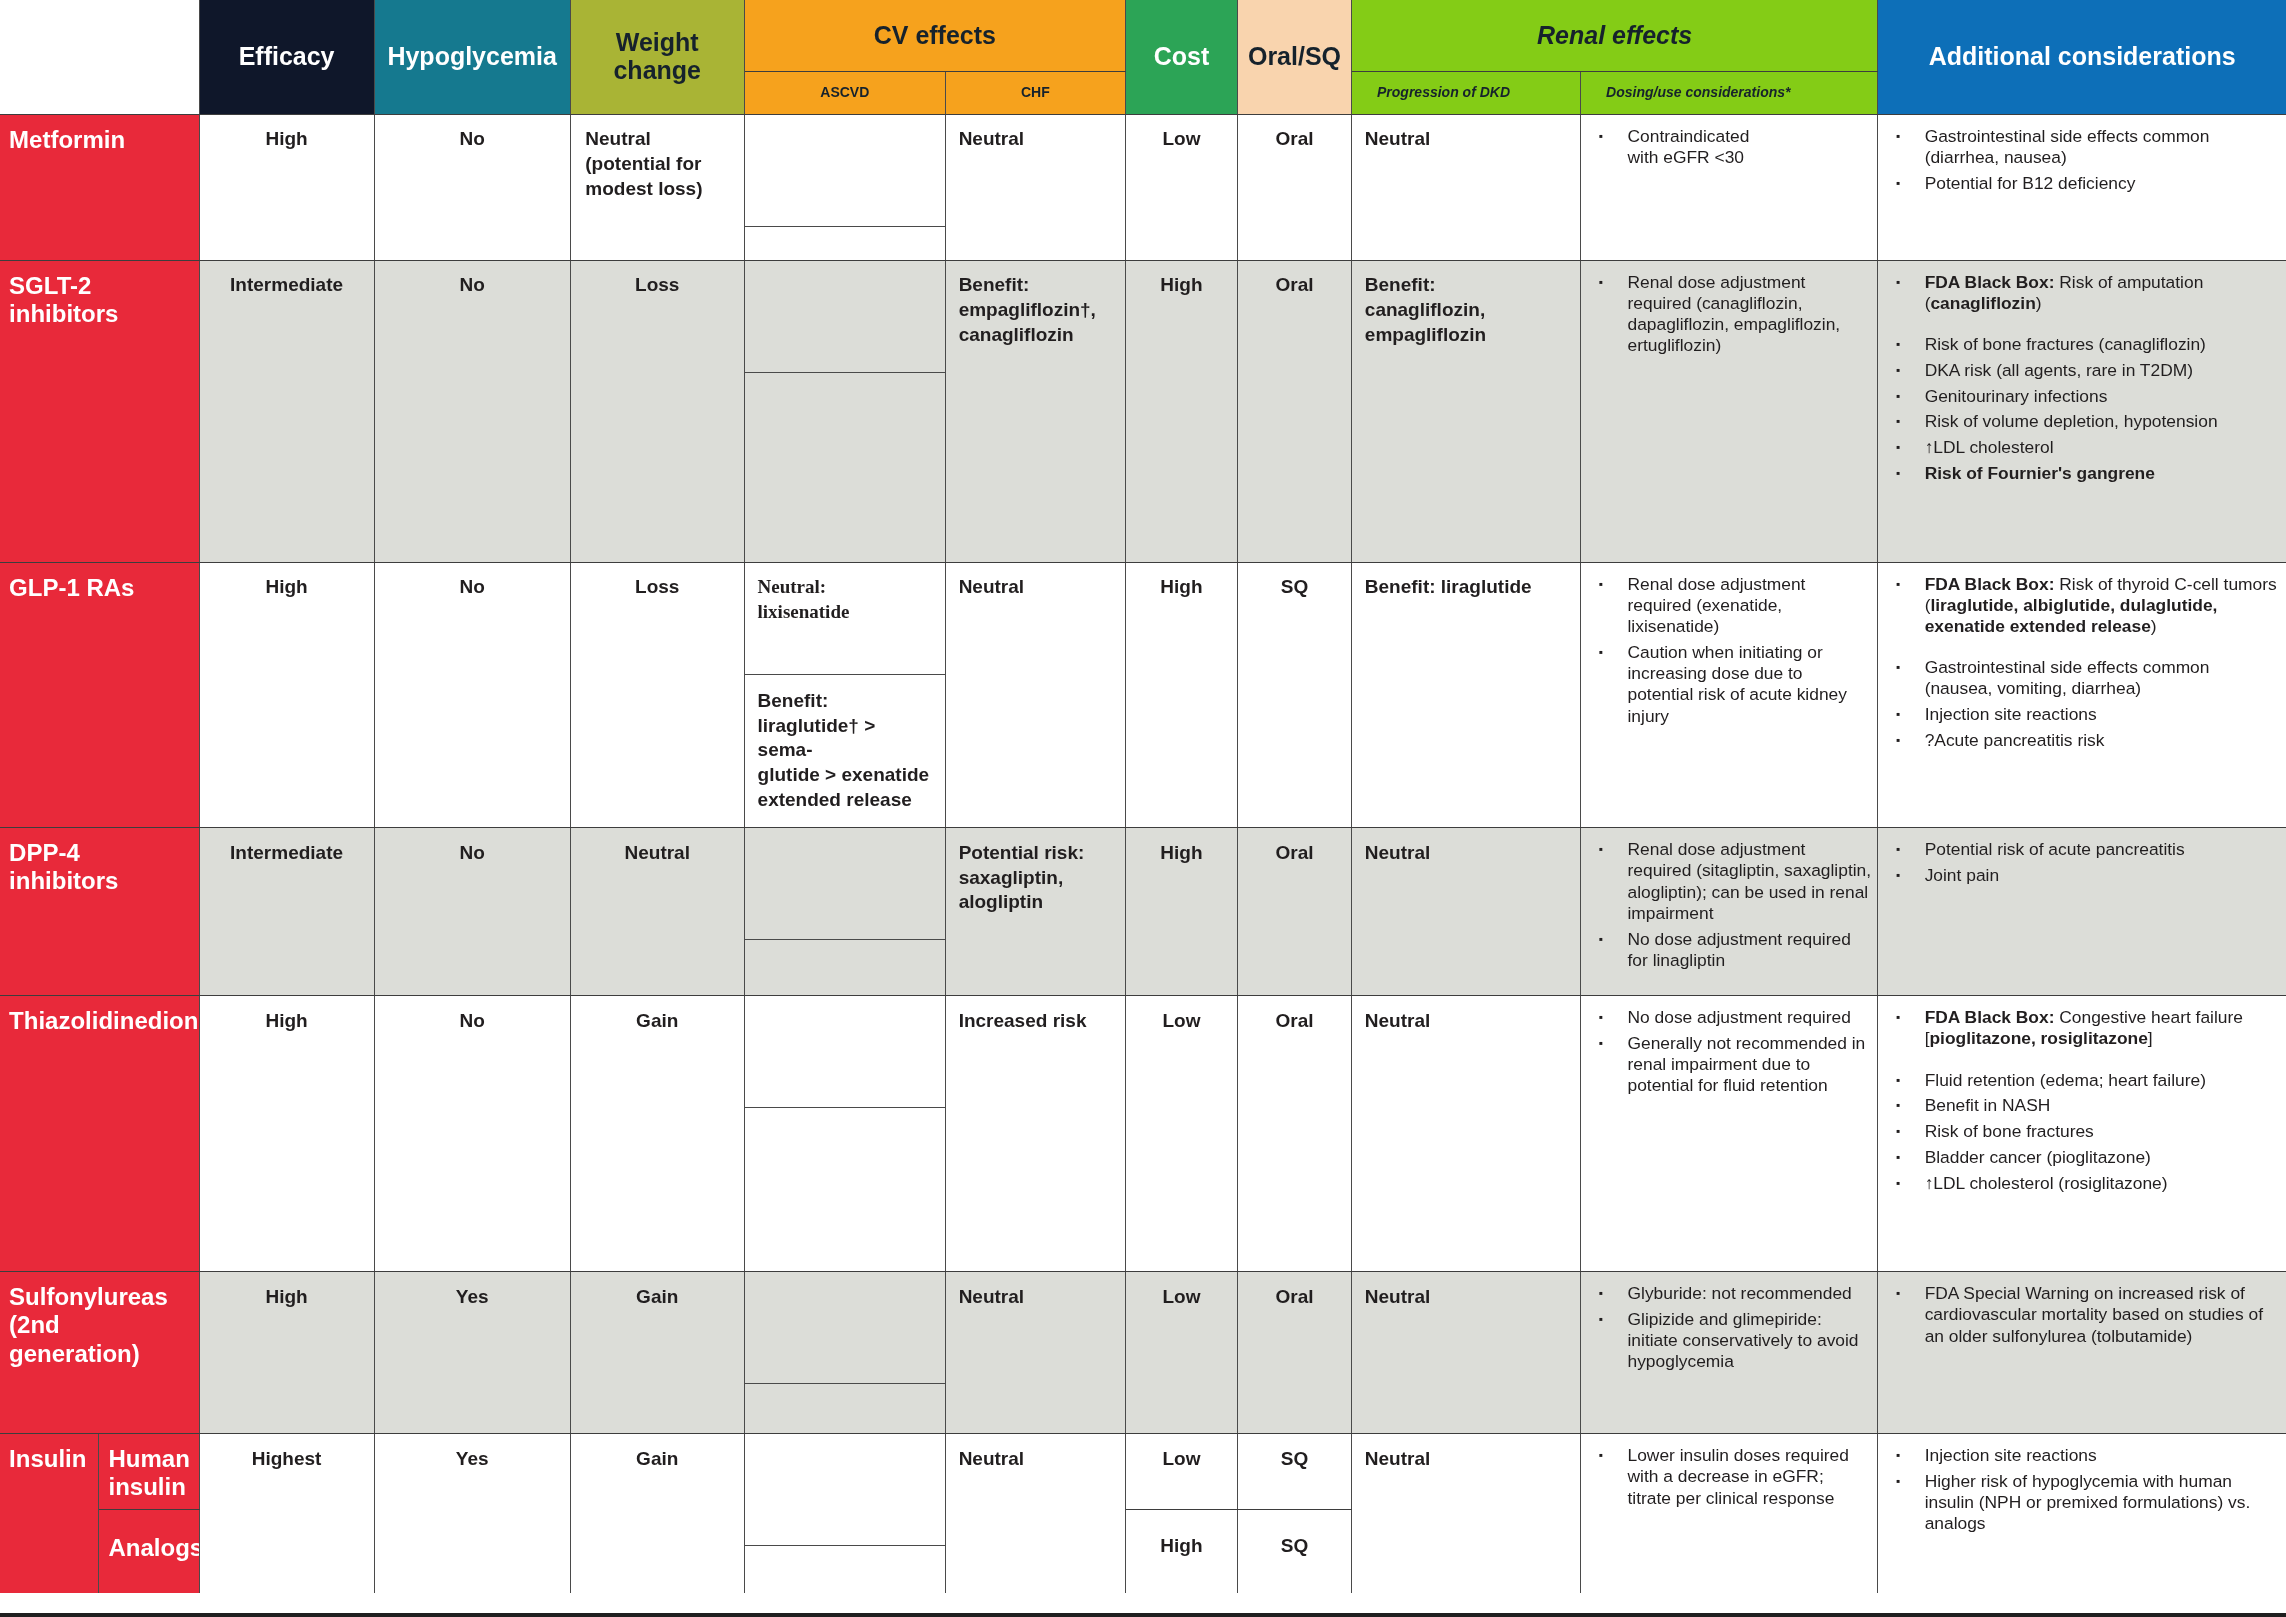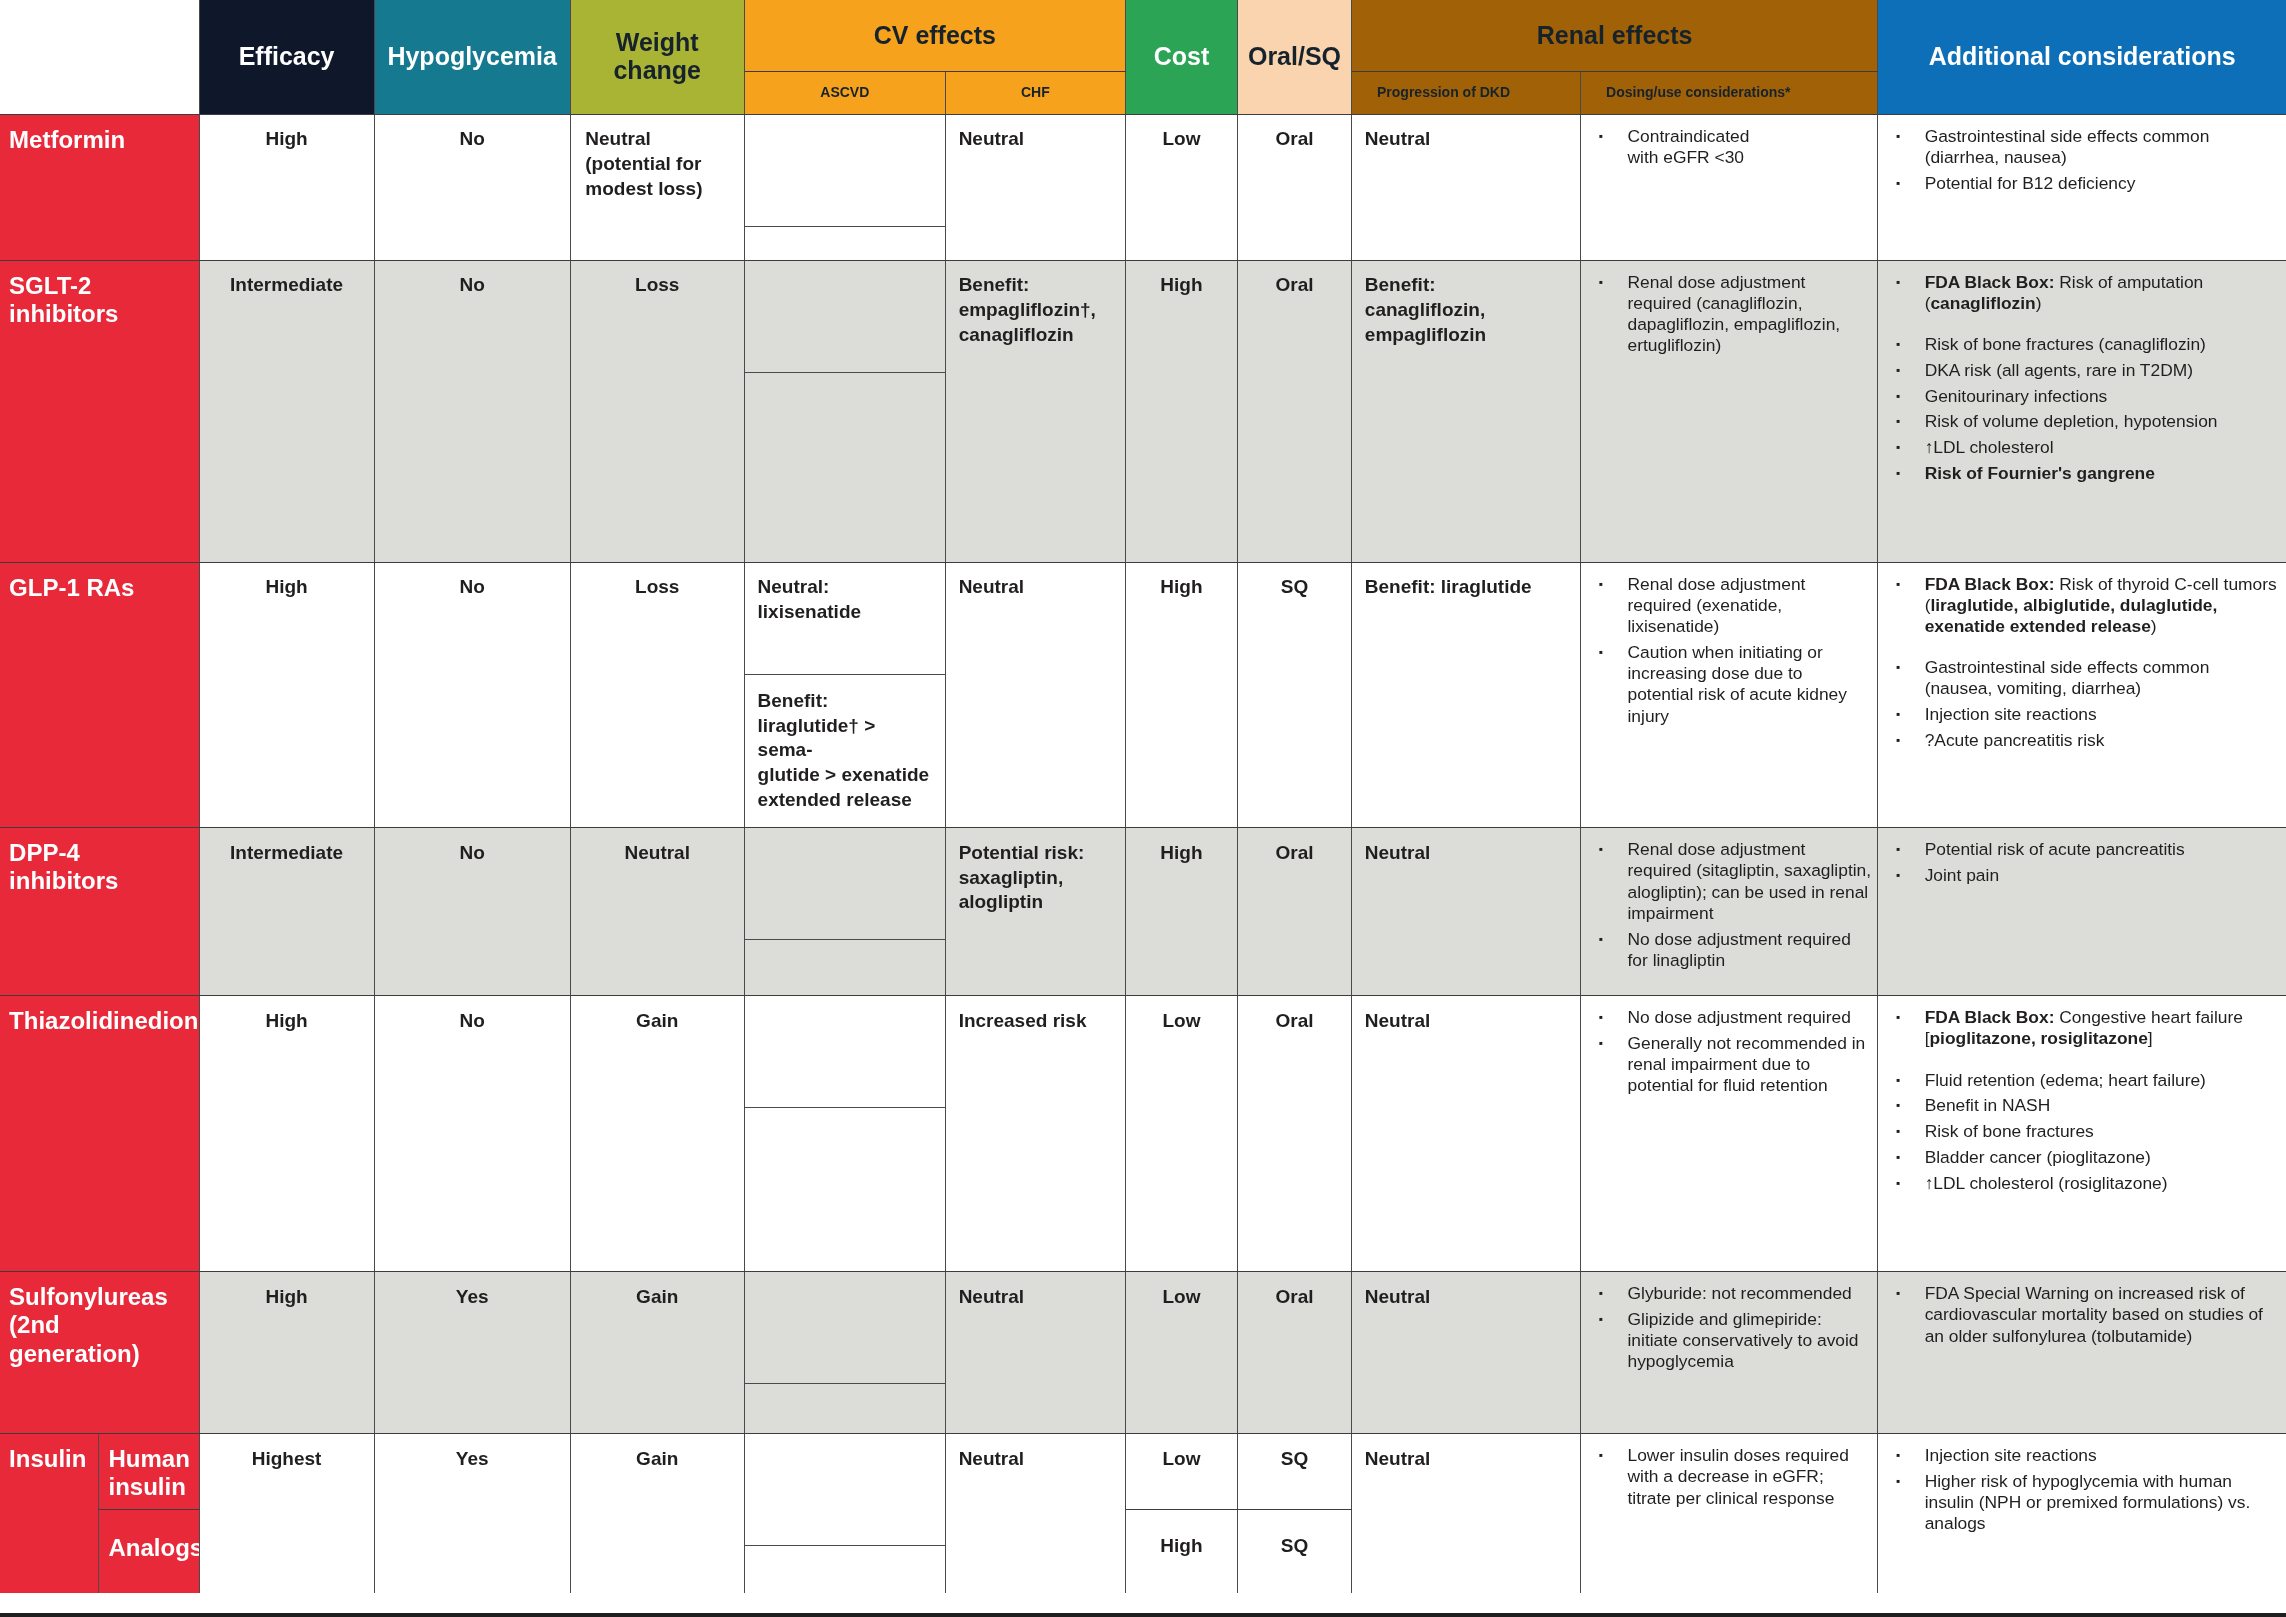--- a/index.html
+++ b/index.html
@@ -10,21 +10,21 @@
   
   th.hdr{font-weight:700;text-align:center;vertical-align:middle;font-size:25px;line-height:1.1;}
   th.hdr.sub{font-size:14px;}
   th.hdr.sub.left{text-align:left;padding-left:25px;font-weight:700;}
   .bg-eff{background:#0f172a;color:#ffffff;}
   .bg-hypo{background:#15798f;color:#ffffff;}
   .bg-wt{background:#a9b435;color:#16222c;}
   .bg-cv{background:#f6a21d;color:#16222c;}
   .bg-cost{background:#2ca456;color:#ffffff;}
   .bg-oral{background:#f9d4ae;color:#16222c;}
-  .bg-renal{background:#a16207;color:#16222c;}
+  .bg-renal{background:#84cc16;color:#16222c;font-style:italic;}
   .bg-add{background:#0d6fb8;color:#ffffff;}
   .corner{background:#ffffff;}
   
   tr.gray td{background:#dcddd8;}
   td.drug{background:#e8293a !important;color:#fff;font-weight:700;font-size:24px;padding:11px 7.3px 7.3px 9.1px;line-height:1.18;}
   td.drug.inner{padding-left:10px;}
   td.drug.vcenter{padding-top:24px;}
   td.val{font-weight:700;font-size:19px;text-align:center;padding:12.8px 7.3px;line-height:1.3;white-space:pre-line;}
   td.val.multi{text-align:left;padding-left:14.6px;}
   td.val.pad2{padding-top:24px;}
@@ -173,21 +173,21 @@
               </div>
             </div>
           </td>
         </tr>
         <tr style="height: 262px;">
           <td class="drug" colspan="2" style="white-space: pre-line;">GLP-1 RAs</td>
           <td class="val">High</td>
           <td class="val">No</td>
           <td class="val">Loss</td>
           <td class="splitcell">
-            <div class="split-top" style="height: 112px;">Neutral:
+            <div class="split-top" style="height: 112px; font-family: Liberation Serif, serif;">Neutral:
 lixisenatide</div>
             <div class="split-bot">Benefit:
 liraglutide† &gt; sema-
 glutide &gt; exenatide
 extended release</div>
           </td>
           <td class="txt">Neutral</td>
           <td class="val">High</td>
           <td class="val">SQ</td>
           <td class="txt">Benefit: liraglutide</td>

